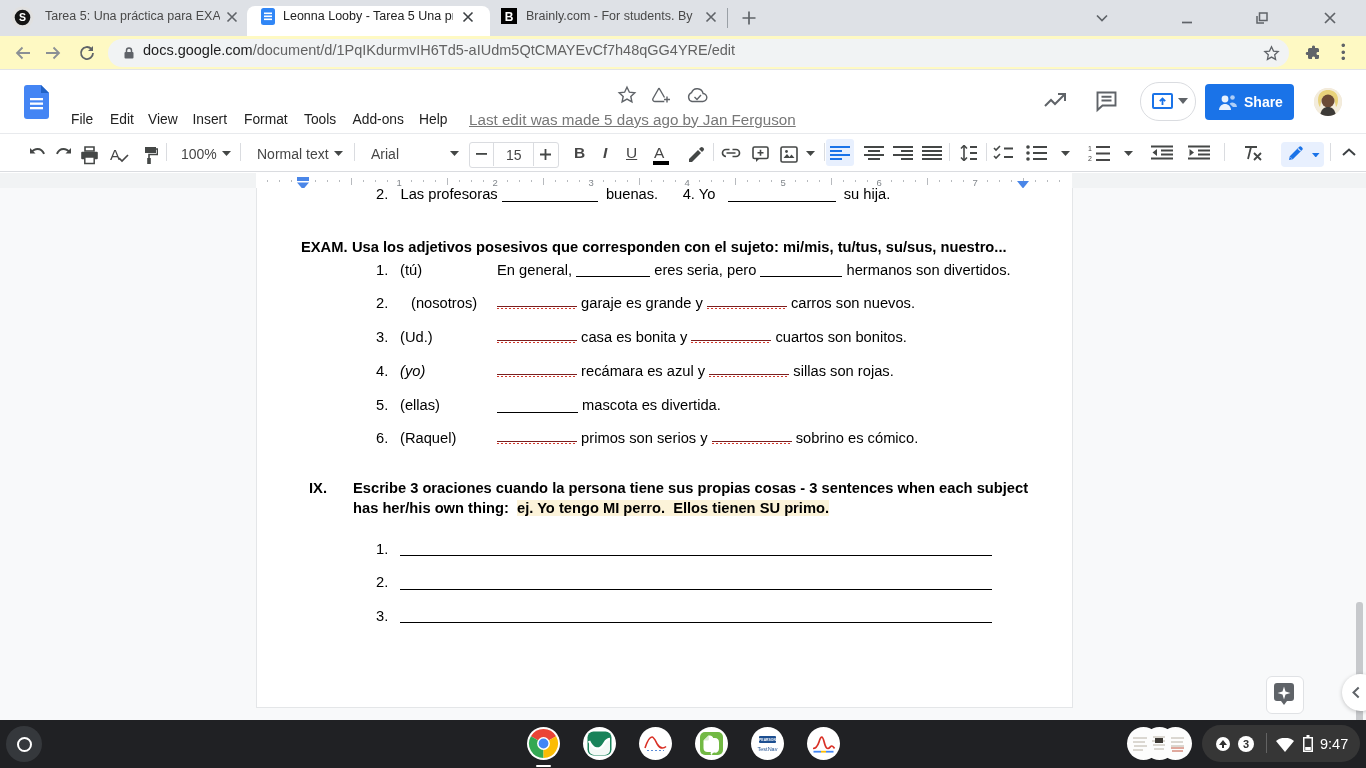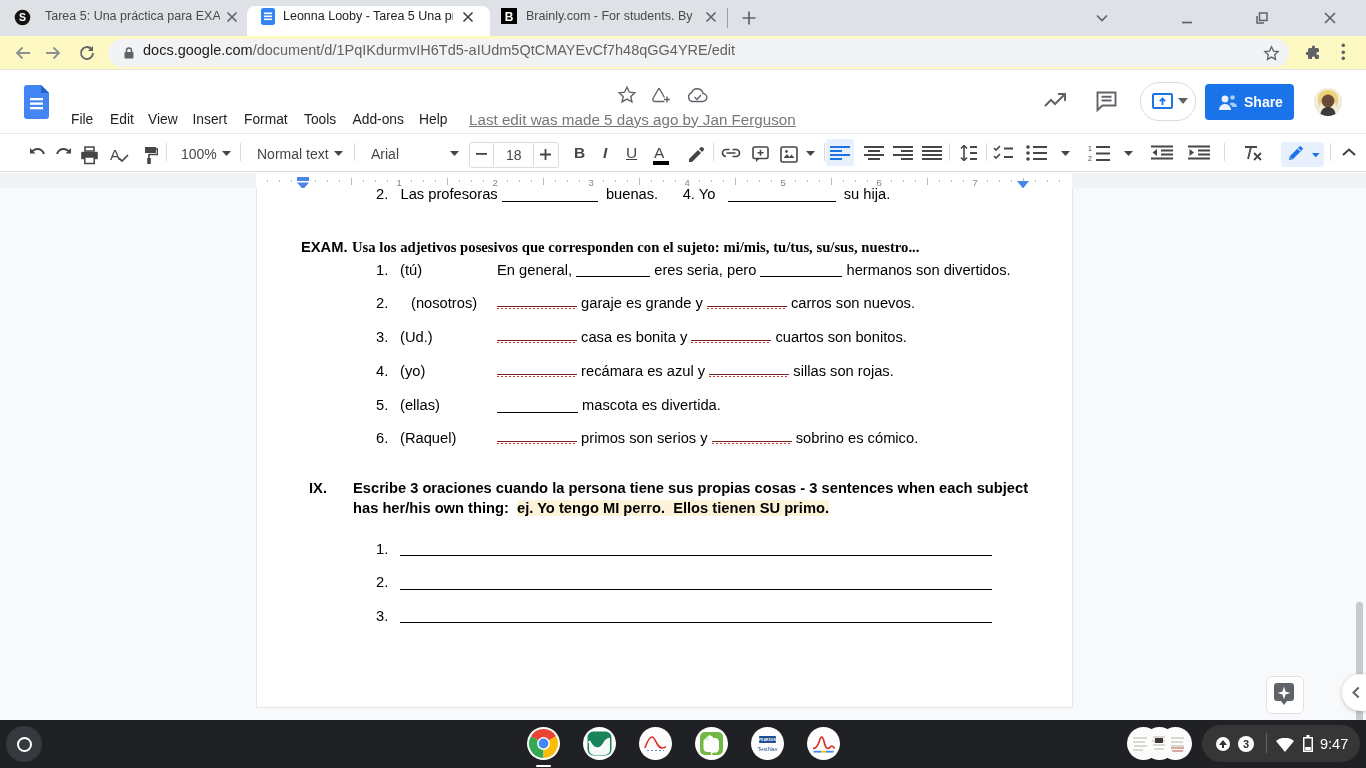--- a/index.html
+++ b/index.html
@@ -241,21 +241,21 @@
   <div class="abs g" style="left:371px;top:11.5px;font-size:14px;color:#444746;">Arial</div>
   <svg class="abs" style="left:450px;top:17px;" width="9" height="5" viewBox="0 0 9 5">
       <path d="M0 0h9L4.5 5z" fill="#444746"></path>
     </svg>
   <div class="abs" style="left:469px;top:8px;width:88px;height:24px;border:1px solid #DADCE0;border-radius:3px;"></div>
   <div class="abs" style="left:493px;top:8px;width:1px;height:24px;background:#DADCE0;"></div>
   <div class="abs" style="left:533px;top:8px;width:1px;height:24px;background:#DADCE0;"></div>
   <svg class="abs" style="left:476px;top:19px;" width="11" height="2" viewBox="0 0 11 2">
       <rect width="11" height="1.8" fill="#444746"></rect>
     </svg>
-  <div class="abs g" style="left:506px;top:12.5px;font-size:14px;color:#444746;">18</div>
+  <div class="abs g" style="left:506px;top:12.5px;font-size:14px;color:#444746;">15</div>
   <svg class="abs" style="left:540px;top:14.5px;" width="11" height="11" viewBox="0 0 11 11">
       <path d="M5.5 0v11M0 5.5h11" stroke="#444746" stroke-width="1.8"></path>
     </svg>
   <div class="abs g" style="left:574px;top:10px;font-size:15.5px;font-weight:bold;color:#444746;">B</div>
   <div class="abs g" style="left:603px;top:10px;font-size:15.5px;font-style:italic;font-weight:bold;color:#444746;">I</div>
   <div class="abs g" style="left:626px;top:10px;font-size:15.5px;text-decoration:underline;color:#444746;">U</div>
   <div class="abs g" style="left:654px;top:10px;font-size:15.5px;color:#444746;">A</div>
   <div class="abs" style="left:653px;top:27px;width:16px;height:3.5px;background:#000;"></div>
   <svg class="abs" style="left:687px;top:12px;" width="18" height="18" viewBox="0 0 18 18">
       <path d="M2 13L11 4l3 3-9 9H2z" fill="#444746"></path>
@@ -425,32 +425,32 @@
   <svg class="abs" style="left:1016px;top:8px;" width="14" height="8" viewBox="0 0 14 8">
       <path d="M1 0h12L7 7.5z" fill="#4a86e8"></path>
     </svg>
 </div>
 
 <div class="abs" id="docarea">
   <div id="page"></div>
   <div id="doccontent">
     <div class="dl g" style="left:376px;top:-0.6px;">2.   Las profesoras <span class="blank" style="width:96px;"></span>  buenas.      4. Yo   <span class="blank" style="width:108px;"></span>  su hija.</div>
     <div class="dl b g" style="left:301px;top:52.4px;">EXAM.</div>
-    <div class="dl b g" style="left:352px;top:52.4px;font-family:Liberation Serif, serif;">Usa los adjetivos posesivos que corresponden con el sujeto: mi/mis, tu/tus, su/sus, nuestro...</div>
+    <div class="dl b g" style="left:352px;top:52.4px;">Usa los adjetivos posesivos que corresponden con el sujeto: mi/mis, tu/tus, su/sus, nuestro...</div>
     <div class="dl g" style="left:376px;top:74.9px;">1.</div>
     <div class="dl g" style="left:400px;top:74.9px;">(tú)</div>
     <div class="dl" style="left:497px;top:74.9px;">En general, <span class="blank" style="width:74px;"></span> eres <span class="sq">seria</span>, pero <span class="blank" style="width:82px;"></span> hermanos son divertidos.</div>
     <div class="dl g" style="left:376px;top:108.4px;">2.</div>
     <div class="dl g" style="left:411px;top:108.4px;">(nosotros)</div>
     <div class="dl" style="left:497px;top:108.4px;"><span class="rblank"></span> garaje es grande y <span class="rblank"></span> carros son nuevos.</div>
     <div class="dl g" style="left:376px;top:142.4px;">3.</div>
     <div class="dl g" style="left:400px;top:142.4px;">(Ud.)</div>
     <div class="dl" style="left:497px;top:142.4px;"><span class="rblank"></span> casa es bonita y <span class="rblank"></span> cuartos son bonitos.</div>
     <div class="dl g" style="left:376px;top:176.4px;">4.</div>
-    <div class="dl g" style="left:400px;top:176.4px;">(yo)</div>
+    <div class="dl g" style="left:400px;top:176.4px;font-style:italic;">(yo)</div>
     <div class="dl" style="left:497px;top:176.4px;"><span class="rblank"></span> recámara es azul y <span class="rblank"></span> sillas son rojas.</div>
     <div class="dl g" style="left:376px;top:210.4px;">5.</div>
     <div class="dl g" style="left:400px;top:210.4px;">(ellas)</div>
     <div class="dl g" style="left:497px;top:210.4px;"><span class="blank" style="width:81px;"></span> mascota es divertida.</div>
     <div class="dl g" style="left:376px;top:243.4px;">6.</div>
     <div class="dl g" style="left:400px;top:243.4px;">(Raquel)</div>
     <div class="dl" style="left:497px;top:243.4px;"><span class="rblank"></span> primos son serios y <span class="rblank"></span> sobrino es cómico.</div>
     <div class="dl b g" style="left:309px;top:293.4px;">IX.</div>
     <div class="dl b g" style="left:353px;top:293.4px;">Escribe 3 oraciones cuando la persona tiene sus propias cosas - 3 sentences when each subject</div>
     <div class="dl b" style="left:353px;top:312.9px;">has her/his own thing:  <span class="hl">ej. Yo tengo MI perro.  Ellos tienen SU primo.</span></div>

